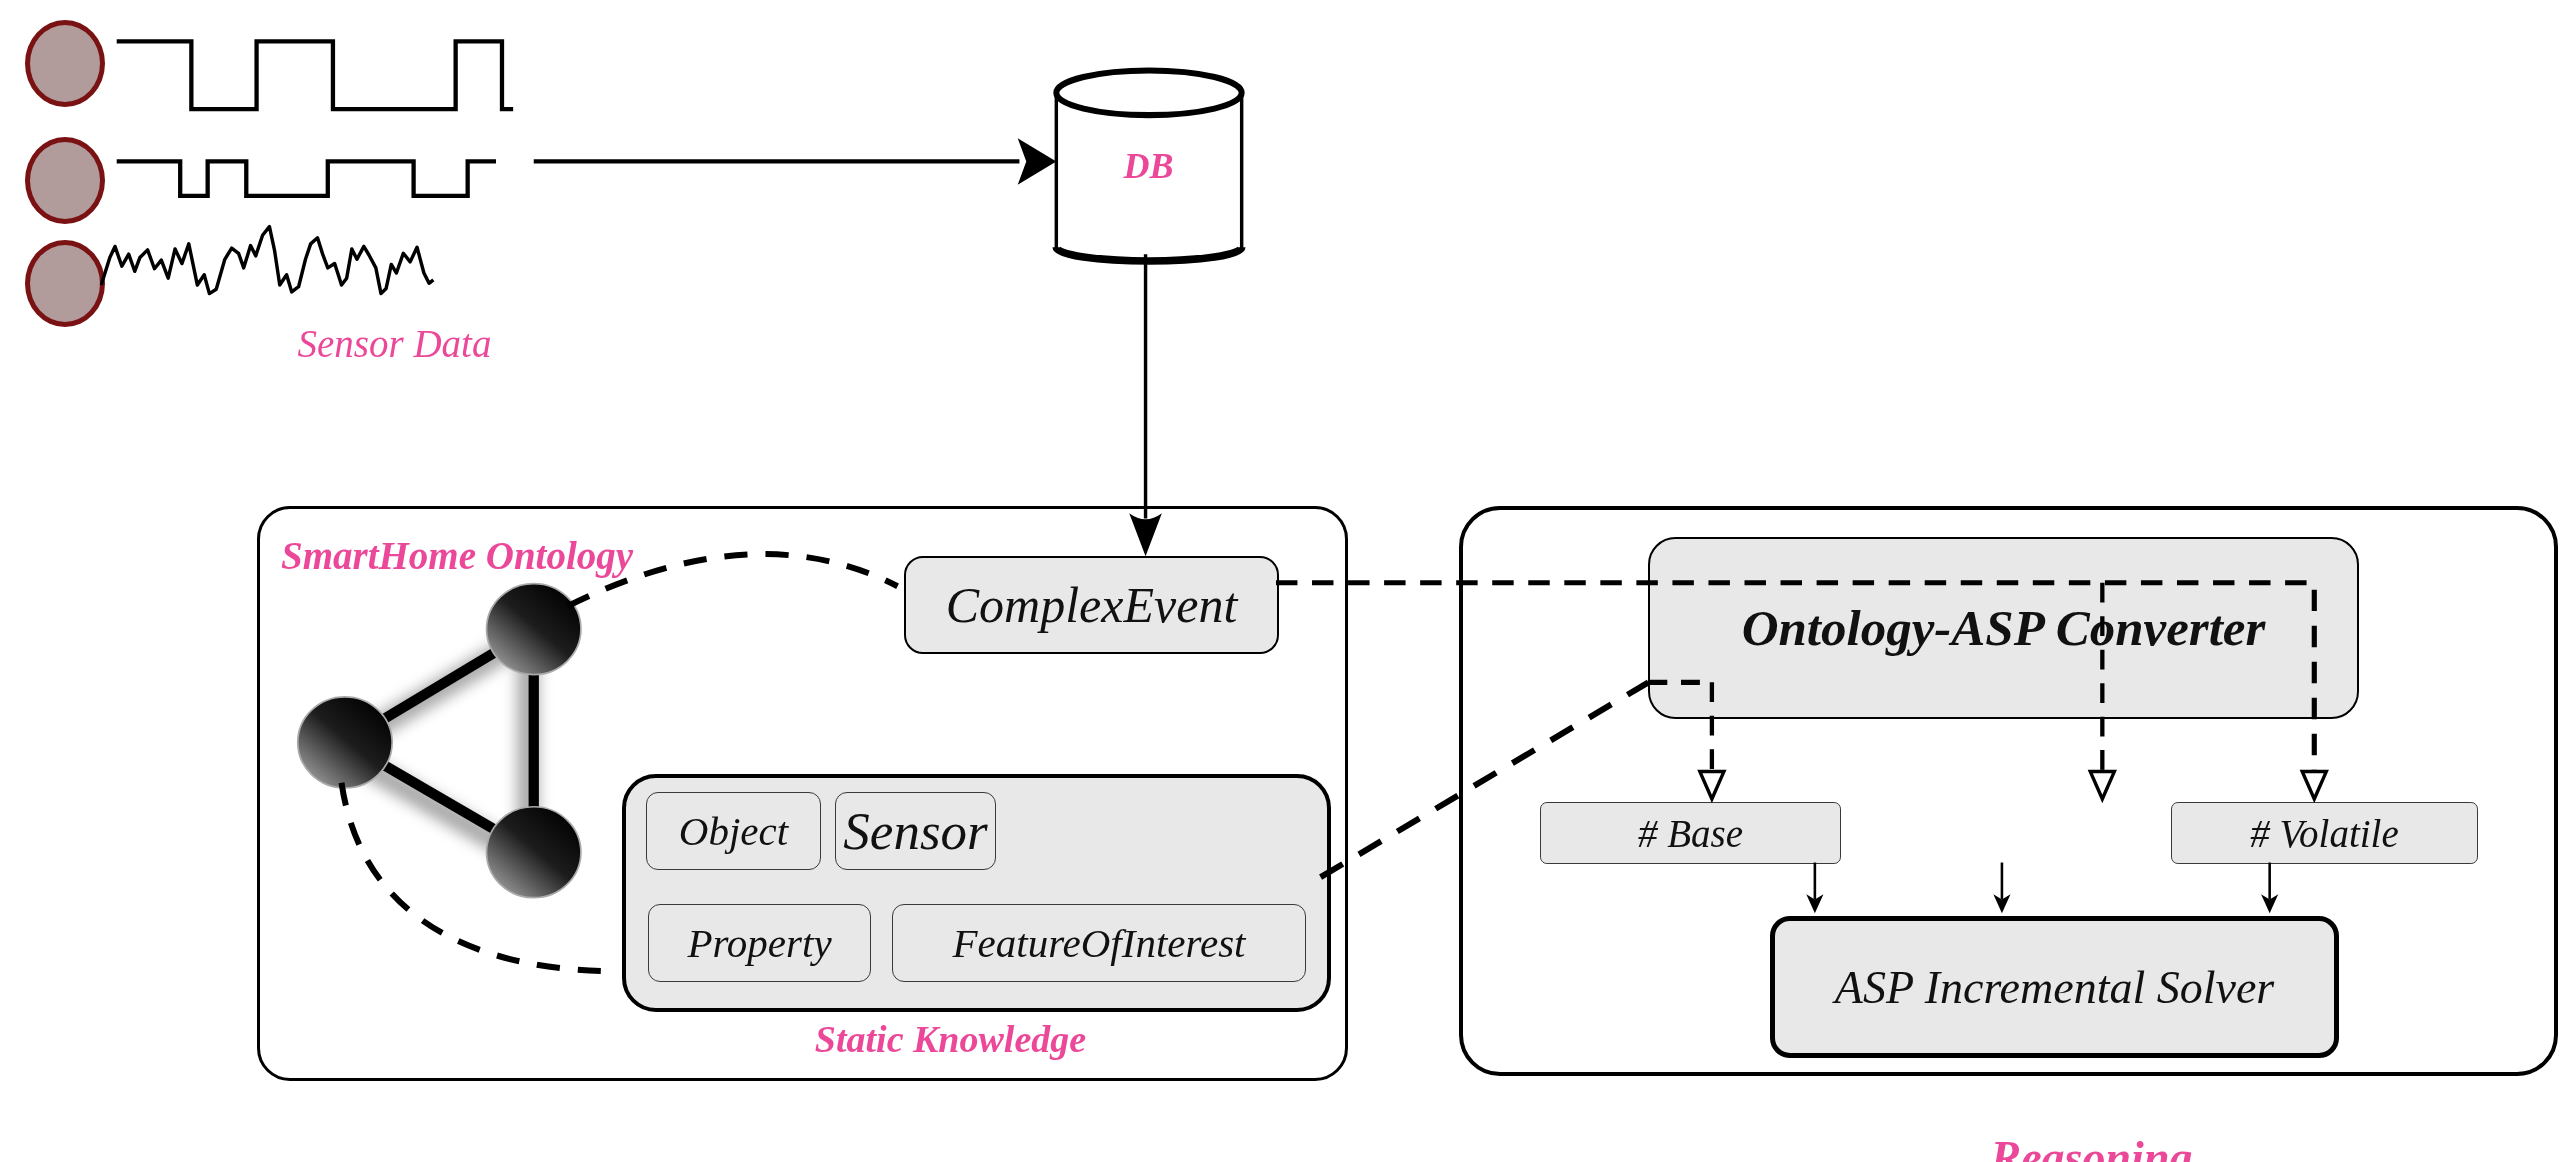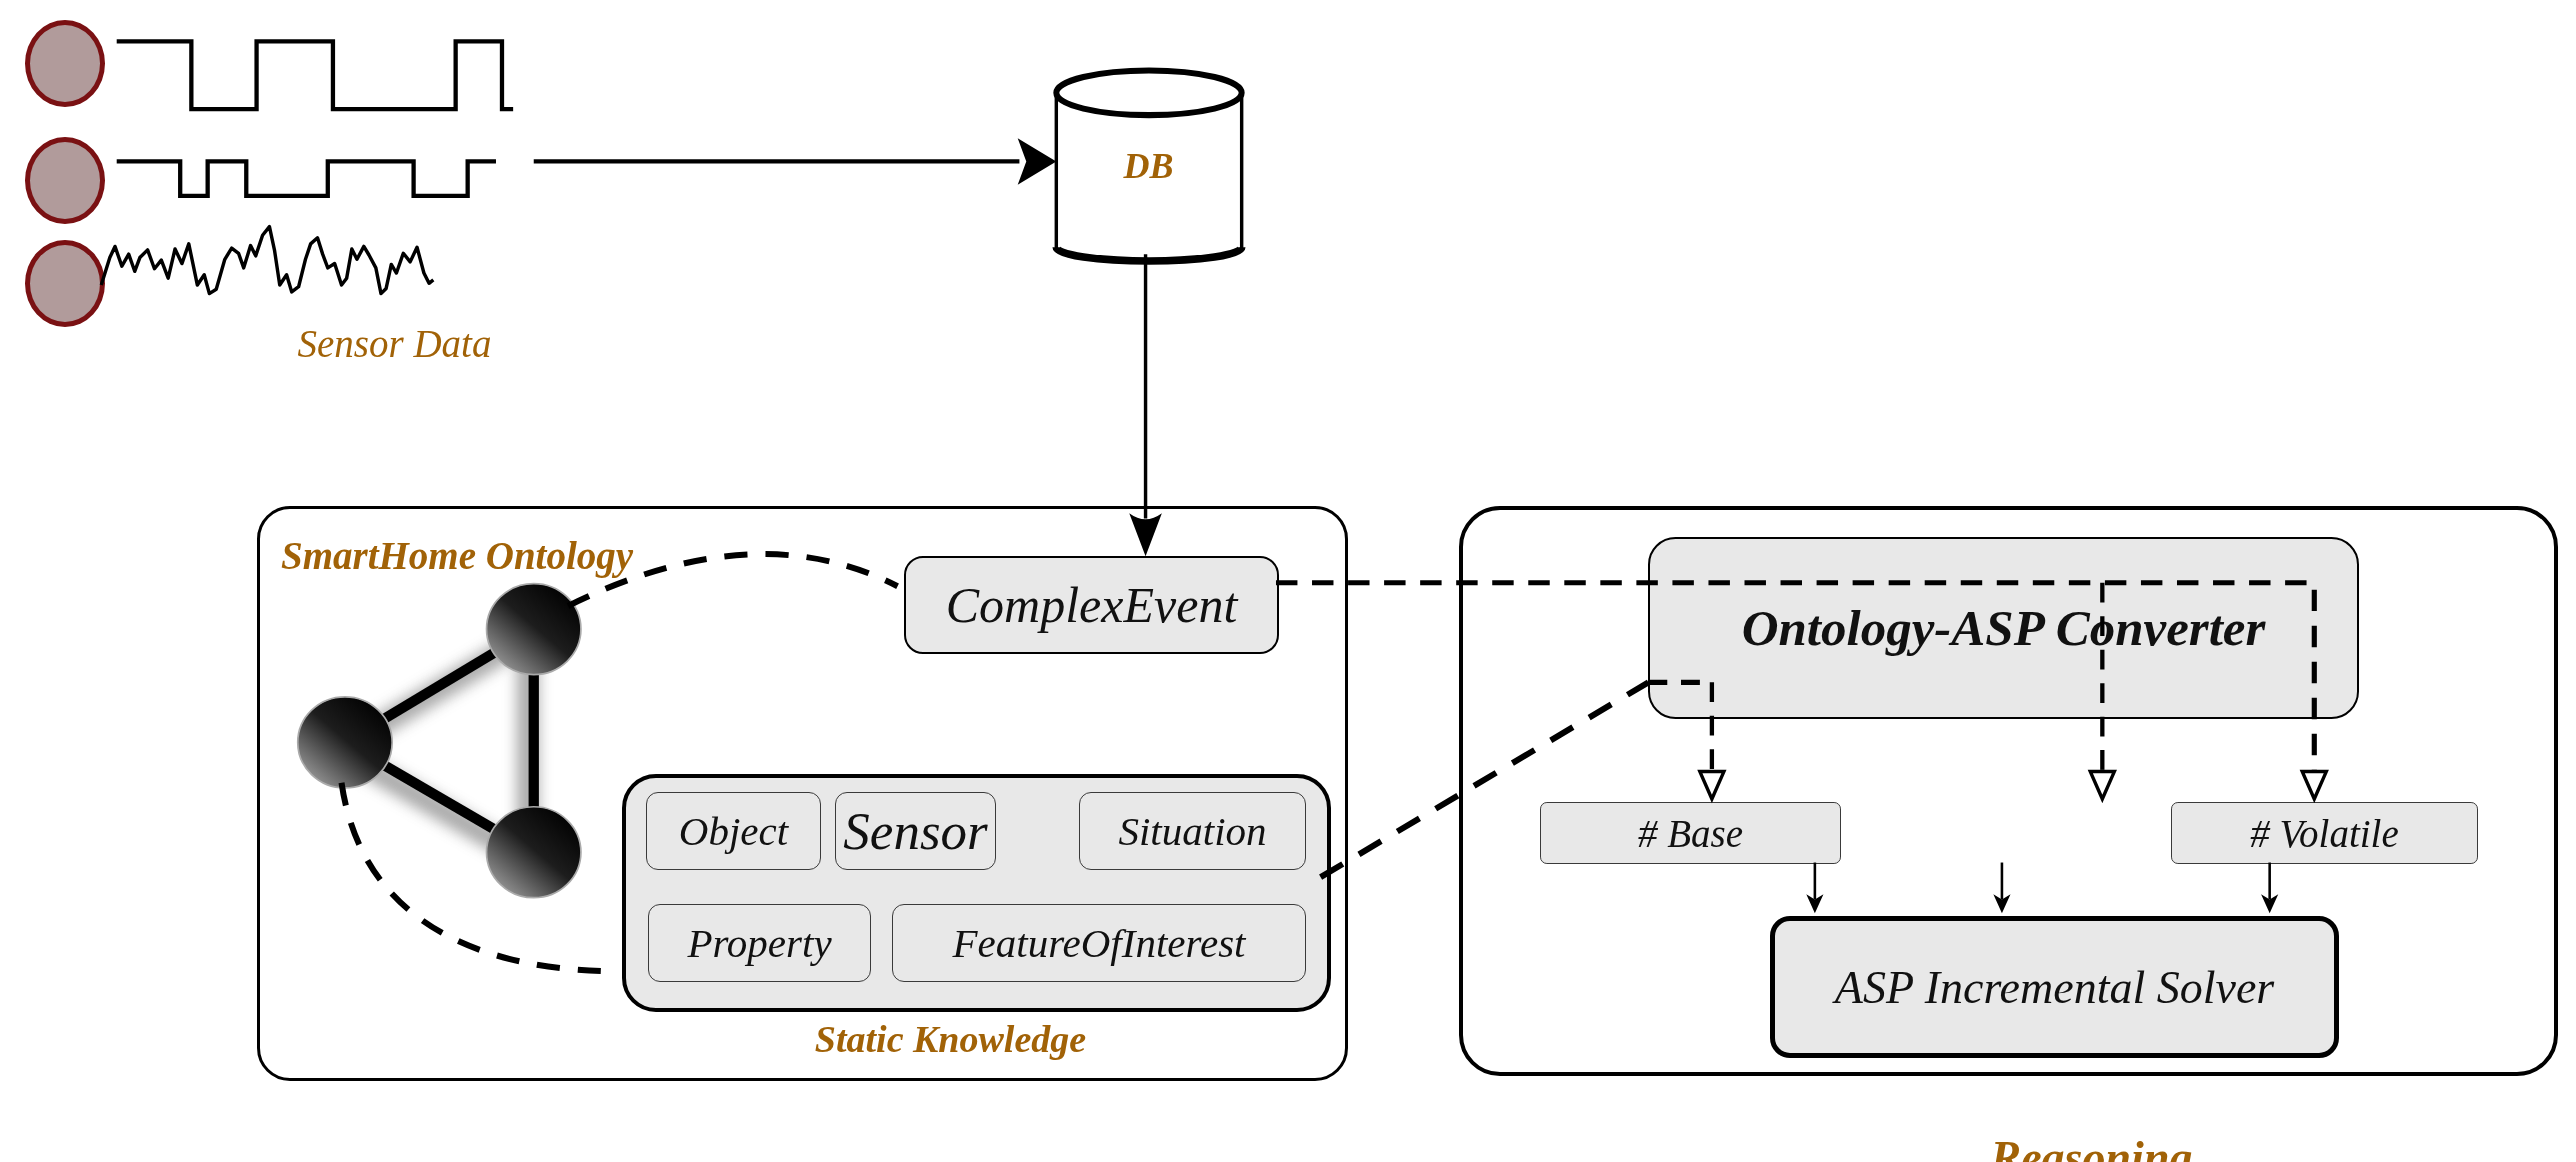--- a/index.html
+++ b/index.html
@@ -10,21 +10,21 @@
   }
   html,body{margin:0;padding:0;background:#ffffff;}
   #canvas{position:relative;width:2576px;height:1163px;background:#fff;overflow:hidden;
           font-family:"Liberation Serif","DejaVu Serif",serif;}
   .container{position:absolute;background:#fff;border:3.4px solid var(--line);border-radius:33px;z-index:1;}
   .gbox{position:absolute;background:var(--box-fill);border:2.6px solid var(--line);border-radius:19px;
         display:flex;align-items:center;justify-content:center;z-index:2;
         font-style:italic;color:#111;}
   .thinbox{border:1.7px solid #3a3a3a;border-radius:12px;}
   .label{position:absolute;z-index:4;display:flex;align-items:center;justify-content:center;
-         font-style:italic;color:#a16207;white-space:nowrap;}
+         font-style:italic;color:#ec4899;white-space:nowrap;}
   .bold{font-weight:bold;}
   svg{position:absolute;left:0;top:0;z-index:3;}
   .circle{position:absolute;background:var(--circle-fill);border:5.1px solid var(--circle-border);
           border-radius:50%;z-index:2;}
 </style>
 </head>
 <body>
 
 <div id="canvas">
 
@@ -39,23 +39,20 @@
       <span>ComplexEvent</span>
     </div>
 
   <div class="gbox" style="left:622px;top:774px;width:701px;height:230px;border-width:4.3px;border-radius:34px;"></div>
 
   <div class="gbox thinbox" style="left:646px;top:792px;width:173px;height:76px;font-size:41px;">
       <span>Object</span>
     </div>
   <div class="gbox thinbox" style="left:835px;top:792px;width:159px;height:76px;font-size:53px;">
       <span>Sensor</span>
-    </div>
-  <div class="gbox thinbox" style="left:1079px;top:792px;width:225px;height:76px;font-size:41px;">
-      <span>Situation</span>
     </div>
   <div class="gbox thinbox" style="left:648px;top:904px;width:221px;height:76px;font-size:41px;">
       <span>Property</span>
     </div>
   <div class="gbox thinbox" style="left:892px;top:904px;width:412px;height:76px;font-size:41px;">
       <span>FeatureOfInterest</span>
     </div>
 
   <div class="gbox bold" style="left:1648px;top:537px;width:707px;height:178px;font-size:51px;border-radius:27.5px;">
       <span>Ontology-ASP Converter</span>

